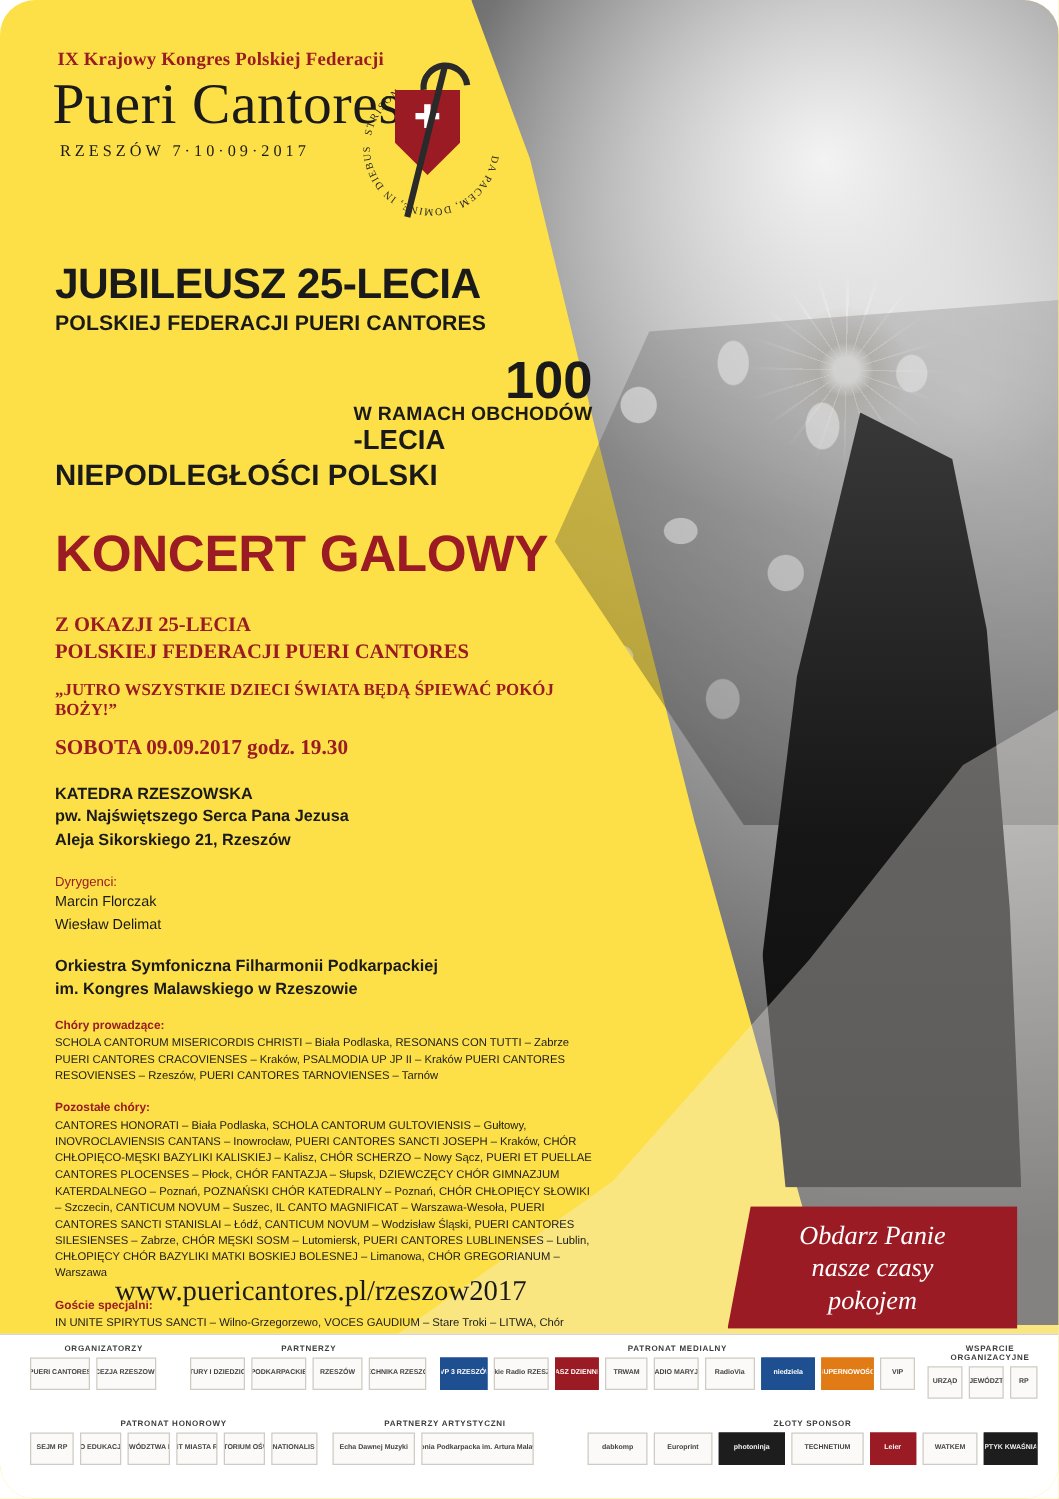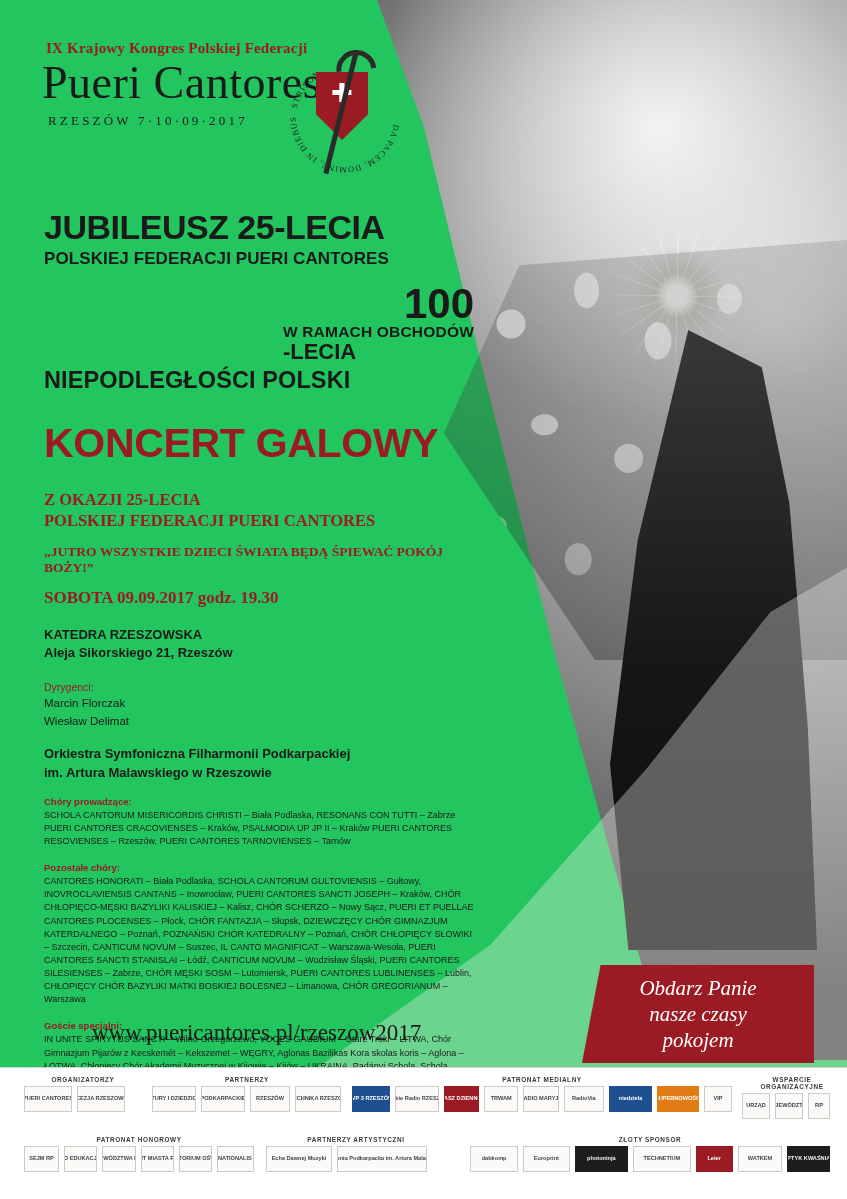--- a/index.html
+++ b/index.html
@@ -6,22 +6,23 @@
   html, body { margin:0; padding:0; }
   body {
     width: 847px; height: 1199px;
     font-family: "Liberation Sans", sans-serif;
     background: #ffffff;
     overflow: hidden;
     position: relative;
   }
   .poster {
     position: absolute; inset: 0;
-    background: #22c55e;
+    background: #fde047;
     overflow: hidden;
+    border-radius: 28px;
   }
   
   .photo {
     position: absolute;
     top: 0; right: 0;
     width: 470px; height: 1060px;
     background:
       radial-gradient(circle at 60% 12%, rgba(255,255,255,0.85) 0%, rgba(255,255,255,0) 30%),
       radial-gradient(circle at 85% 30%, #dedbd6 0%, #9d9a95 40%, #4a4846 80%),
       linear-gradient(160deg, #b9b6b1 0%, #6d6a66 45%, #2e2d2c 100%);
@@ -263,30 +264,31 @@
     <div class="zokazji">
       <div>Z OKAZJI 25-LECIA</div>
       <div>POLSKIEJ FEDERACJI PUERI CANTORES</div>
     </div>
 
     <div class="motto">„JUTRO WSZYSTKIE DZIECI ŚWIATA BĘDĄ ŚPIEWAĆ POKÓJ BOŻY!”</div>
     <div class="sobota">SOBOTA 09.09.2017 godz. 19.30</div>
 
     <div class="venue">
       <div>KATEDRA RZESZOWSKA</div>
+      <div>pw. Najświętszego Serca Pana Jezusa</div>
       <div>Aleja Sikorskiego 21, Rzeszów</div>
     </div>
 
     <div class="small-head">Dyrygenci:</div>
     <div class="cond-names">Marcin Florczak</div>
     <div class="cond-names">Wiesław Delimat</div>
 
     <div class="orchestra">
       <div>Orkiestra Symfoniczna Filharmonii Podkarpackiej</div>
-      <div>im. Artura Malawskiego w Rzeszowie</div>
+      <div>im. Kongres Malawskiego w Rzeszowie</div>
     </div>
 
     <div class="section">
       <h4>Chóry prowadzące:</h4>
       <p>SCHOLA CANTORUM MISERICORDIS CHRISTI – Biała Podlaska, RESONANS CON TUTTI – Zabrze PUERI CANTORES CRACOVIENSES – Kraków, PSALMODIA UP JP II – Kraków PUERI CANTORES RESOVIENSES – Rzeszów, PUERI CANTORES TARNOVIENSES – Tarnów</p>
     </div>
 
     <div class="section">
       <h4>Pozostałe chóry:</h4>
       <p>CANTORES HONORATI – Biała Podlaska, SCHOLA CANTORUM GULTOVIENSIS – Gułtowy, INOVROCLAVIENSIS CANTANS – Inowrocław, PUERI CANTORES SANCTI JOSEPH – Kraków, CHÓR CHŁOPIĘCO-MĘSKI BAZYLIKI KALISKIEJ – Kalisz, CHÓR SCHERZO – Nowy Sącz, PUERI ET PUELLAE CANTORES PLOCENSES – Płock, CHÓR FANTAZJA – Słupsk, DZIEWCZĘCY CHÓR GIMNAZJUM KATERDALNEGO – Poznań, POZNAŃSKI CHÓR KATEDRALNY – Poznań, CHÓR CHŁOPIĘCY SŁOWIKI – Szczecin, CANTICUM NOVUM – Suszec, IL CANTO MAGNIFICAT – Warszawa-Wesoła, PUERI CANTORES SANCTI STANISLAI – Łódź, CANTICUM NOVUM – Wodzisław Śląski, PUERI CANTORES SILESIENSES – Zabrze, CHÓR MĘSKI SOSM – Lutomiersk, PUERI CANTORES LUBLINENSES – Lublin, CHŁOPIĘCY CHÓR BAZYLIKI MATKI BOSKIEJ BOLESNEJ – Limanowa, CHÓR GREGORIANUM – Warszawa</p>

